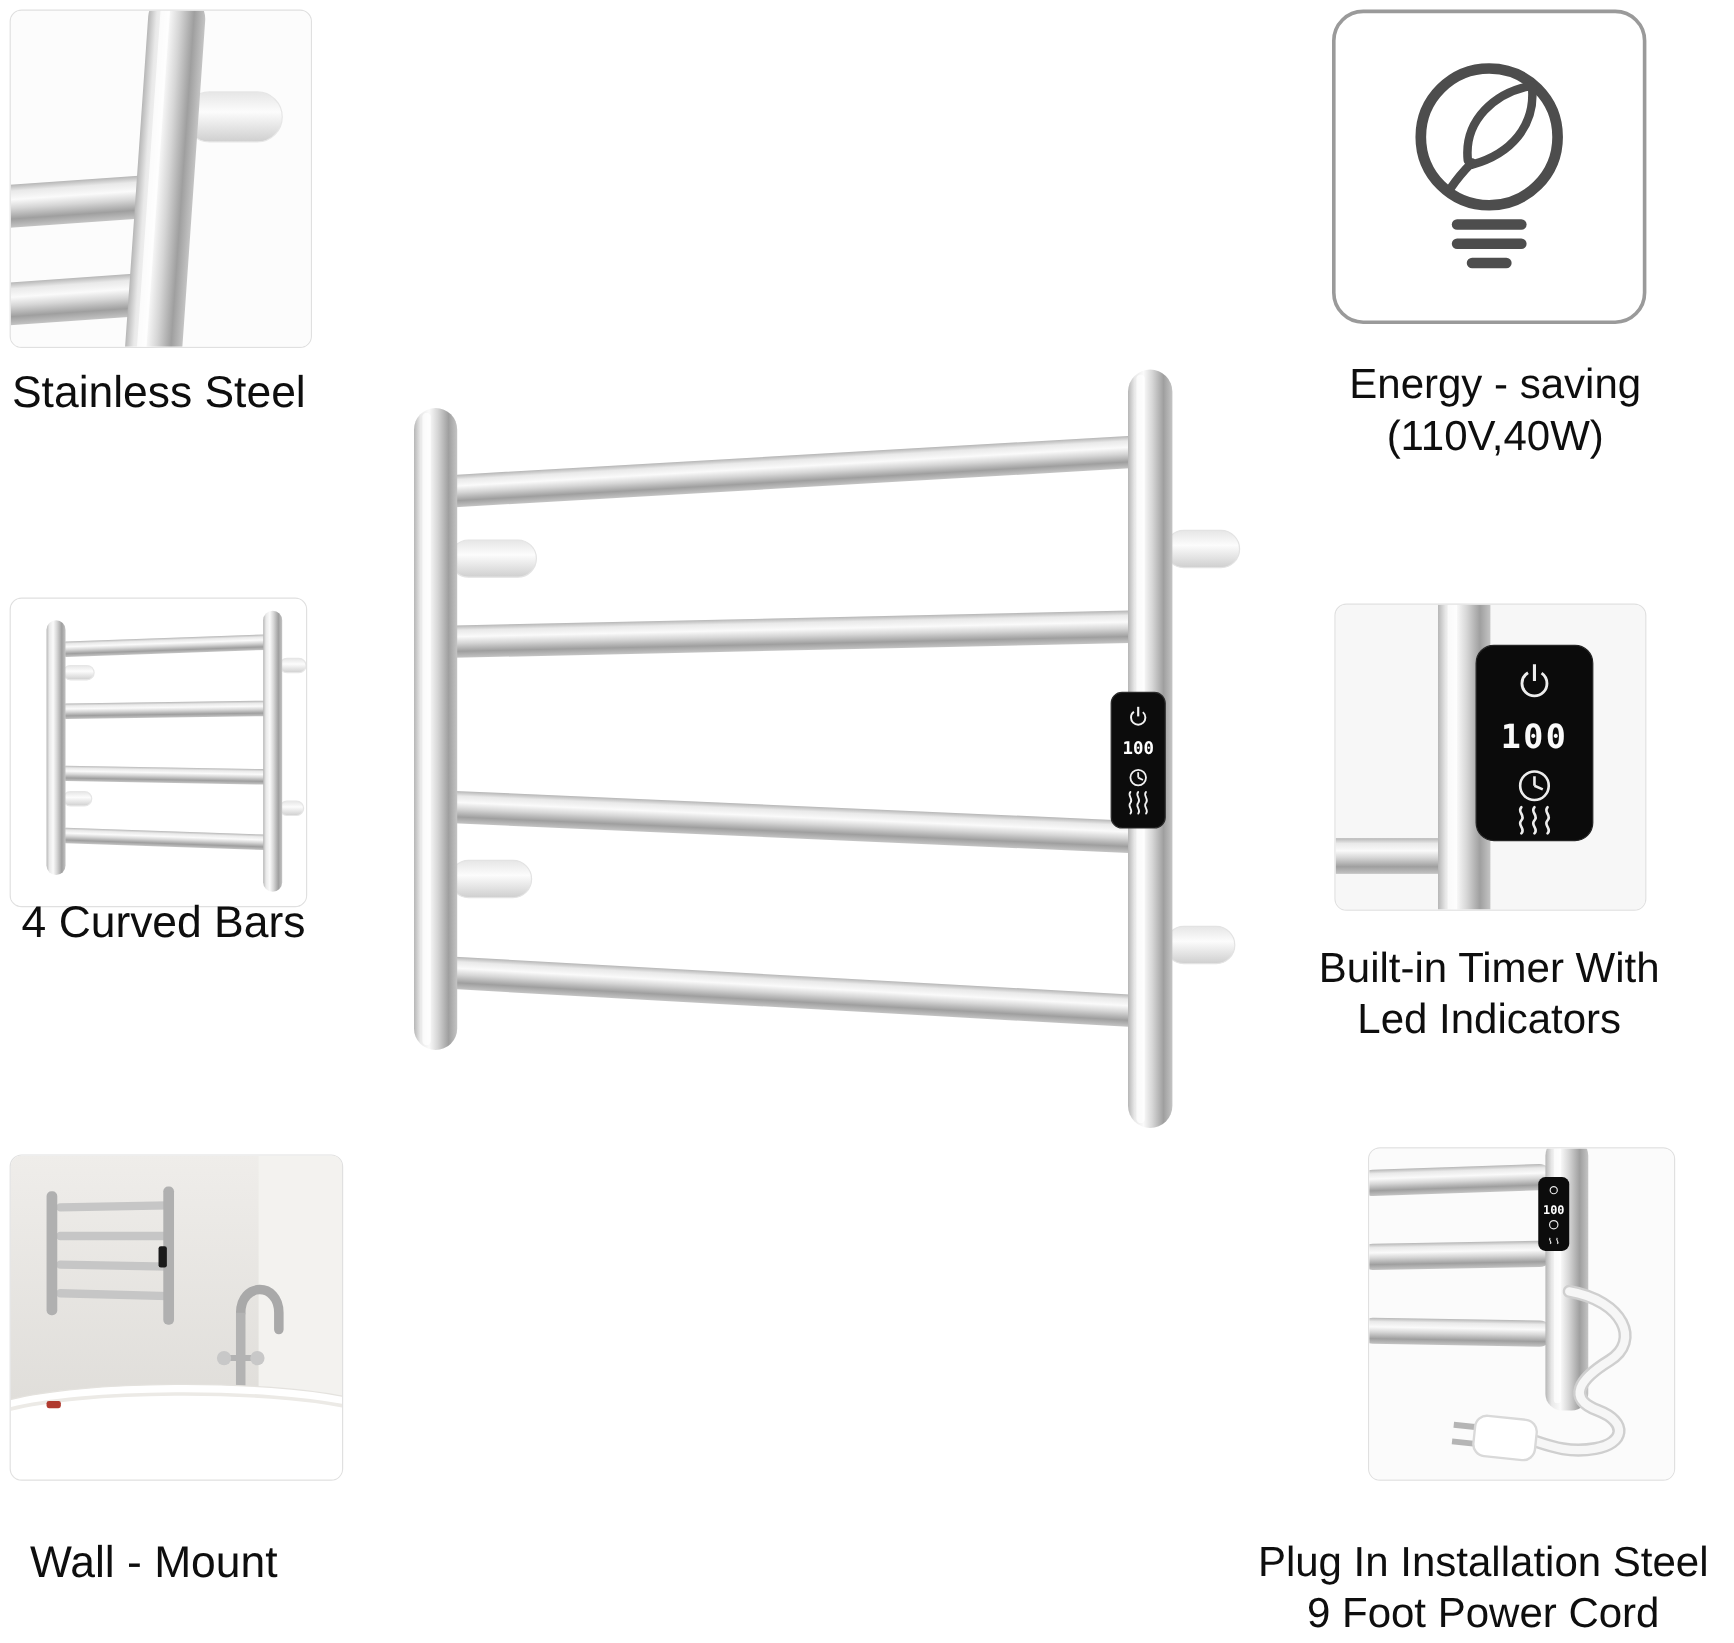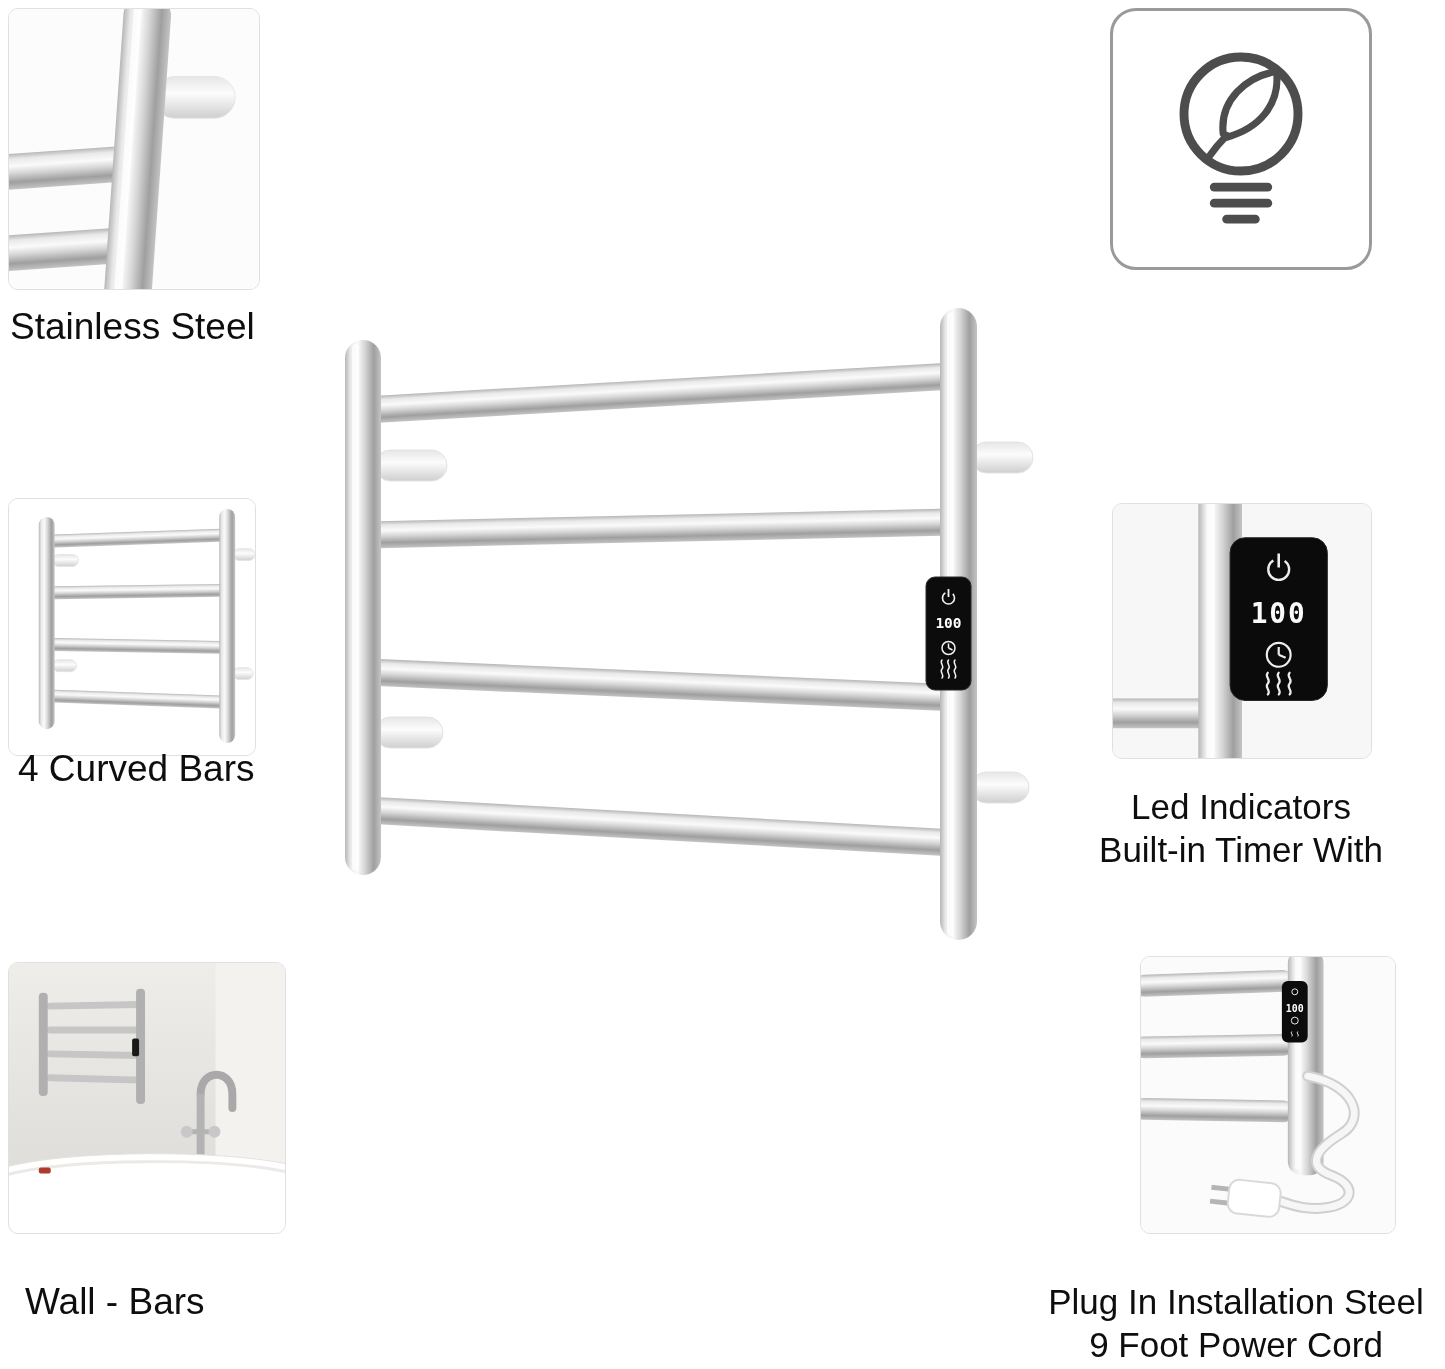--- a/index.html
+++ b/index.html
@@ -97,21 +97,21 @@
         <line x1="193" y1="132" x2="193" y2="200" stroke="#b3b3b3" stroke-width="8"></line>
         <line x1="179" y1="170" x2="207" y2="170" stroke="#b3b3b3" stroke-width="5"></line>
         <circle cx="179" cy="170" r="6" fill="#c8c8c8"></circle>
         <circle cx="207" cy="170" r="6" fill="#c8c8c8"></circle>
       </g>
       <path d="M-5,206 C60,188 215,188 283,203 L283,276 L-5,276 Z" fill="#ffffff" stroke="#e4e2de"></path>
       <path d="M-5,214 C60,196 215,196 283,211" fill="none" stroke="#eceae6" stroke-width="3"></path>
       <rect x="30" y="206" width="12" height="6" rx="2" fill="#b03a2e"></rect>
     </svg>
   </figure>
-  <div class="label" style="left:25px; top:1281px;">Wall - Bars</div>
+  <div class="label" style="left:25px; top:1281px;">Wall - Mount</div>
 
   <figure class="main" style="left:335px; top:300px; width:700px; height:660px;">
     <svg viewBox="0 0 700 660">
 
       <rect x="30" y="96.5" width="590" height="27" rx="13.5" fill="url(#tubeV)" transform="rotate(-3.3 30 110)"></rect>
       <rect x="30" y="221.5" width="590" height="27" rx="13.5" fill="url(#tubeV)" transform="rotate(-1.26 30 235)"></rect>
       <rect x="30" y="358.5" width="590" height="27" rx="13.5" fill="url(#tubeV)" transform="rotate(2.52 30 372)"></rect>
       <rect x="30" y="496.5" width="590" height="27" rx="13.5" fill="url(#tubeV)" transform="rotate(3.2 30 510)"></rect>
 
       <rect x="40" y="150" width="72" height="31" rx="15.5" fill="url(#pegG)" stroke="#e3e3e3"></rect>
@@ -150,20 +150,24 @@
       <g stroke="#4d4d4d" fill="none" stroke-linecap="round" stroke-linejoin="round">
         <circle cx="128" cy="100" r="64" stroke-width="10"></circle>
         <path d="M108,122 C104,84 134,58 168,52 C172,90 148,116 112,126 Z" stroke-width="8"></path>
         <path d="M92,148 C100,136 106,130 112,124" stroke-width="8"></path>
         <line x1="98" y1="182" x2="158" y2="182" stroke-width="10"></line>
         <line x1="98" y1="200" x2="158" y2="200" stroke-width="10"></line>
         <line x1="112" y1="218" x2="144" y2="218" stroke-width="10"></line>
       </g>
     </svg>
   </div>
+  <div class="label-center" style="left:1056px; top:300px; width:380px;">
+    <div>Energy - saving</div>
+    <div>(110V,40W)</div>
+  </div>
 
   <figure class="thumb" style="left:1112px; top:503px; width:260px; height:256px;">
     <svg viewBox="0 0 260 256">
       <rect x="0" y="0" width="260" height="256" fill="#f7f7f7"></rect>
       <rect x="-8" y="196" width="100" height="30" fill="url(#tubeV)"></rect>
       <rect x="86" y="-6" width="44" height="270" fill="url(#tubeH)"></rect>
       <rect x="94" y="-6" width="8" height="270" fill="rgba(255,255,255,0.7)"></rect>
       <g>
         <rect x="118" y="34" width="98" height="164" rx="15" fill="#0b0b0b" stroke="#252525"></rect>
         <g stroke="#ededed" fill="none">
@@ -178,22 +182,22 @@
         </g>
         <g stroke="#ededed" fill="none" stroke-width="2.2" stroke-linecap="round">
           <path d="M156,192 c4,-4 -4,-7 0,-11 c4,-4 -4,-7 0,-11"></path>
           <path d="M167,192 c4,-4 -4,-7 0,-11 c4,-4 -4,-7 0,-11"></path>
           <path d="M178,192 c4,-4 -4,-7 0,-11 c4,-4 -4,-7 0,-11"></path>
         </g>
       </g>
     </svg>
   </figure>
   <div class="label-center" style="left:1051px; top:786px; width:380px;">
+    <div>Built-in Timer With</div>
     <div>Led Indicators</div>
-    <div>Built-in Timer With</div>
   </div>
 
   <figure class="thumb" style="left:1140px; top:956px; width:256px; height:278px;">
     <svg viewBox="0 0 256 278">
       <rect x="0" y="0" width="256" height="278" fill="#fbfbfb"></rect>
       <rect x="-8" y="18" width="162" height="22" rx="11" fill="url(#tubeV)" transform="rotate(-2 0 29)"></rect>
       <rect x="-8" y="80" width="162" height="22" rx="11" fill="url(#tubeV)" transform="rotate(-1 0 91)"></rect>
       <rect x="-8" y="142" width="162" height="22" rx="11" fill="url(#tubeV)" transform="rotate(1 0 153)"></rect>
       <rect x="148" y="-8" width="36" height="228" rx="14" fill="url(#tubeH)"></rect>
       <rect x="155" y="-8" width="6" height="222" rx="3" fill="rgba(255,255,255,0.7)"></rect>

